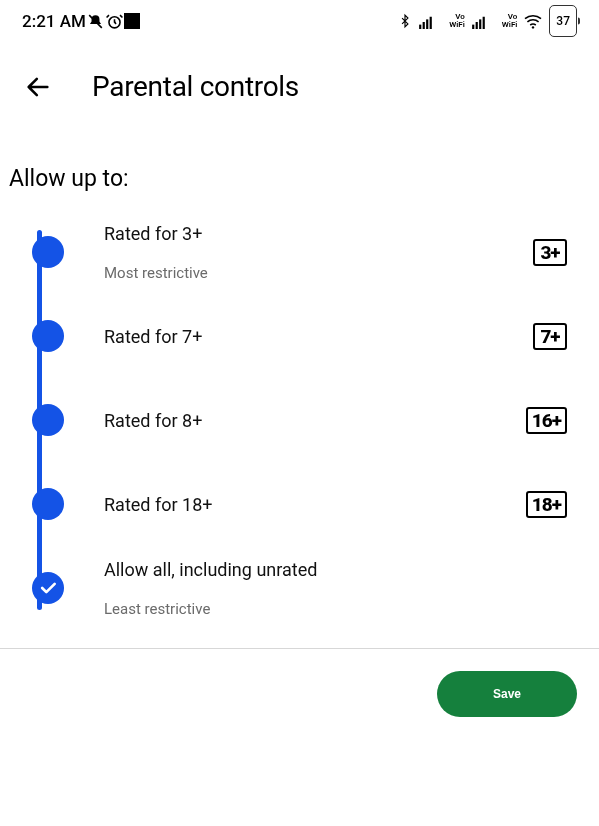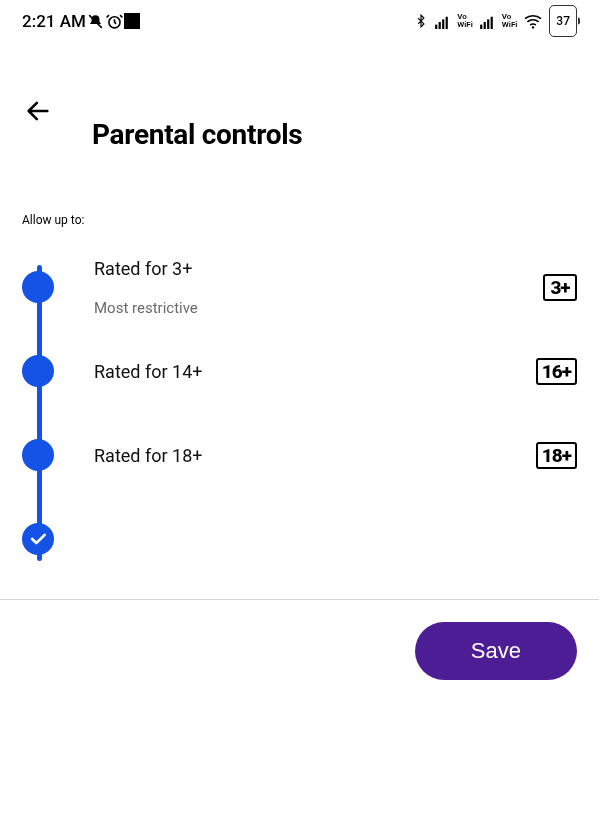--- a/index.html
+++ b/index.html
@@ -53,44 +53,44 @@
     }
     .signal-group {
       display: flex;
       align-items: flex-end;
       gap: 1px;
     }
     .vowifi {
       font-size: 8px;
       line-height: 8px;
       font-weight: 600;
-      margin-left: 4px;
+      margin-left: 12px;
       display: flex;
       flex-direction: column;
+      align-items: flex-end;
     }
     .header {
       display: flex;
       align-items: center;
       padding: 32px 22px 16px 24px;
       gap: 40px;
     }
     .page-title {
       font-size: 28px;
-      font-weight: 700;
+      font-weight: 400;
       letter-spacing: -0.3px;
-      margin-top: 48px;
     }
     .section-label {
-      padding: 46px 22px 18px 22px;
-      font-size: 12px;
+      padding: 46px 22px 18px 9px;
+      font-size: 23px;
       color: #000;
     }
     .options {
       position: relative;
-      padding: 0 22px;
+      padding: 0 32px;
     }
     .track {
       position: absolute;
       left: 37px;
       top: 20px;
       bottom: 20px;
       width: 5px;
       background: #1453e6;
       border-radius: 3px;
       z-index: 0;
@@ -140,27 +140,27 @@
       background: #d7d7d7;
       margin-top: 18px;
       width: 100%;
     }
     .footer {
       display: flex;
       justify-content: flex-end;
       padding: 22px 22px;
     }
     .save-btn {
-      background: #4c1d95;
+      background: #15803d;
       color: #fff;
       border: none;
       border-radius: 30px;
       padding: 16px 56px;
-      font-size: 22px;
-      font-weight: 400;
+      font-size: 12px;
+      font-weight: 700;
       cursor: pointer;
     }
   </style>
 </head>
 <body>
 
 <div class="status-bar">
   <div class="status-left">
     <span class="status-time">2:21 AM</span>
     <span class="sicon">
@@ -233,44 +233,55 @@
 
   <div class="opt">
     <div class="dot"></div>
     <div class="opt-text">
       <div class="opt-title">Rated for 3+</div>
       <div class="opt-sub">Most restrictive</div>
     </div>
     <div class="badge">3+</div>
   </div>
 
-
-
-  <div class="opt">
-    <div class="dot"></div>
-    <div class="opt-text">
-      <div class="opt-title">Rated for 14+</div>
+  <div class="opt">
+    <div class="dot"></div>
+    <div class="opt-text">
+      <div class="opt-title">Rated for 7+</div>
+    </div>
+    <div class="badge">7+</div>
+  </div>
+
+
+  <div class="opt">
+    <div class="dot"></div>
+    <div class="opt-text">
+      <div class="opt-title">Rated for 8+</div>
     </div>
     <div class="badge">16+</div>
   </div>
 
   <div class="opt">
     <div class="dot"></div>
     <div class="opt-text">
       <div class="opt-title">Rated for 18+</div>
     </div>
     <div class="badge">18+</div>
   </div>
 
   <div class="opt">
     <div class="dot">
       <svg width="20" height="20" viewBox="0 0 24 24">
           <path fill="none" stroke="#fff" stroke-width="3.2" stroke-linecap="round" stroke-linejoin="round" d="M5 12l5 5L20 7"></path>
         </svg>
     </div>
+    <div class="opt-text">
+      <div class="opt-title">Allow all, including unrated</div>
+      <div class="opt-sub">Least restrictive</div>
+    </div>
   </div>
 </div>
 
 <div class="divider"></div>
 
 <div class="footer">
   <button class="save-btn">Save</button>
 </div>
 
 </body></html>

